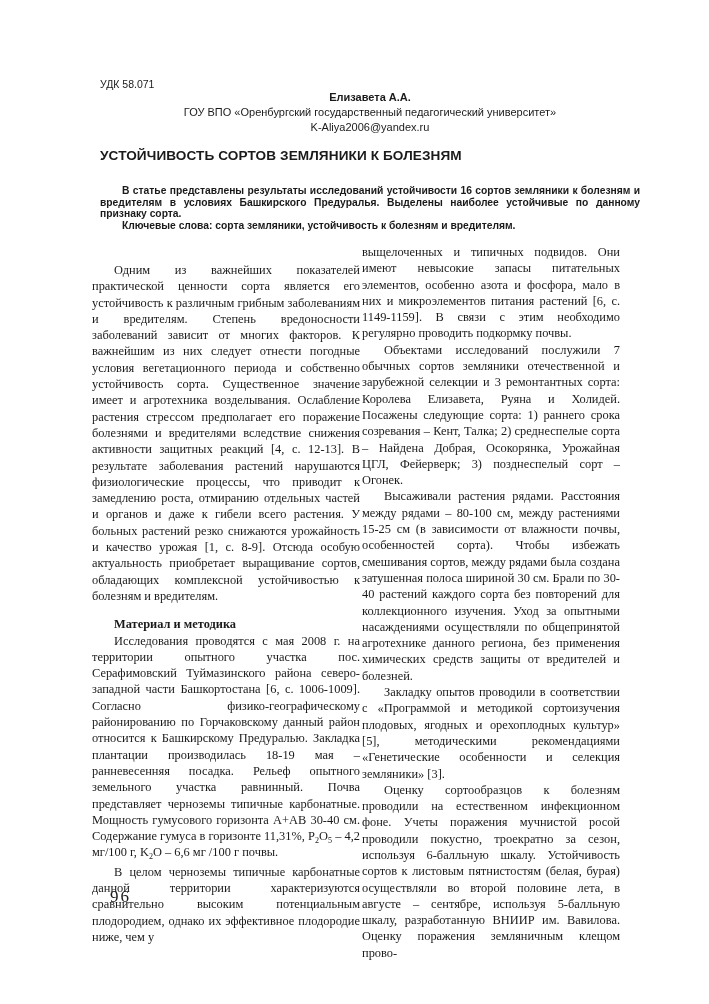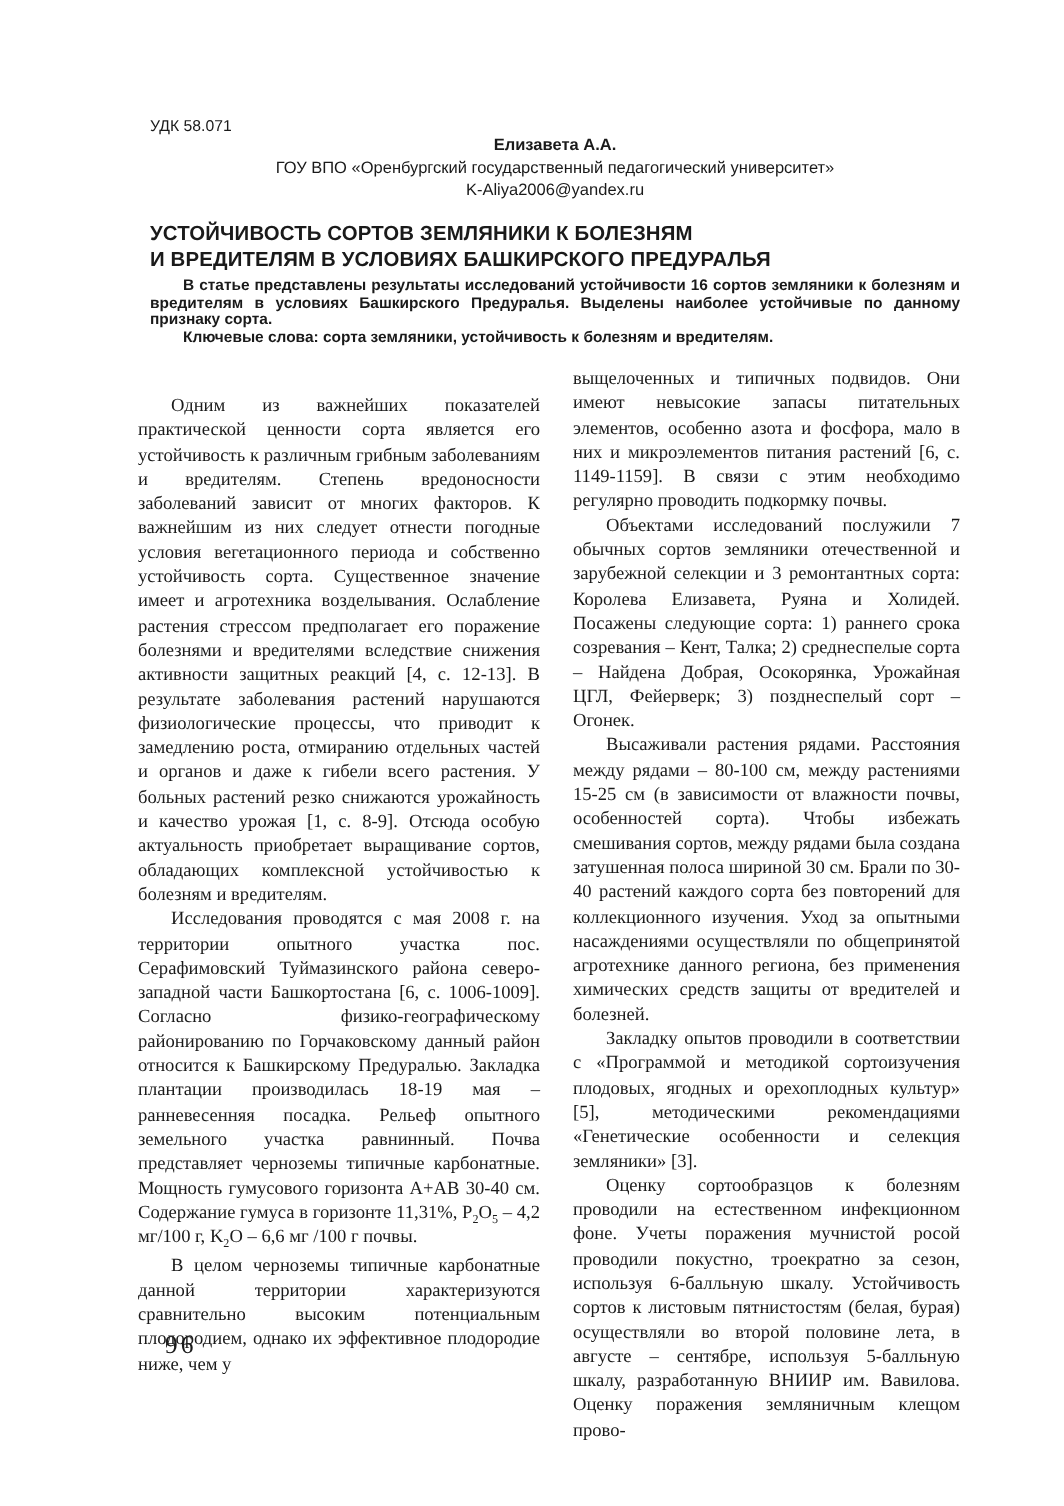--- a/index.html
+++ b/index.html
@@ -12,51 +12,51 @@
   #affil { position: absolute; left: 100px; width: 540px; top: 106px; text-align: center; font-size: 11px; }
   #email { position: absolute; left: 100px; width: 540px; top: 121px; text-align: center; font-size: 11px; }
 
   #title { position: absolute; left: 100px; width: 540px; top: 147px; text-align: left; font-size: 13.6px; font-weight: bold; line-height: 17px; letter-spacing: 0.1px; }
 
   #abstract { position: absolute; left: 100px; width: 540px; top: 185px; font-size: 10.3px; font-weight: bold; line-height: 11.6px; text-align: justify; }
   #abstract p { margin: 0; text-indent: 22px; }
 
   .col { position: absolute; top: 262px; font-size: 12.4px; line-height: 16.3px; text-align: justify; hyphens: manual; }
   #col-left { left: 92px; width: 268px; }
-  #col-right { left: 382px; width: 258px; top: 244px; }
+  #col-right { left: 362px; width: 258px; top: 244px; }
   .col p { margin: 0; text-indent: 22px; }
   .col p.noindent { text-indent: 0; }
   .col h3 { margin: 12px 0 0 0; font-size: 12.4px; font-weight: bold; text-indent: 22px; line-height: 16.3px; }
   .col .para-gap { margin-top: 3px; }
 
   #footer { position: absolute; left: 100px; top: 887px; width: 300px; height: 20px; }
   #page-num { position: absolute; left: 10px; top: 0; font-size: 17px; letter-spacing: 2px; }
   #journal { position: absolute; left: 47px; top: 3px; font-size: 12px; font-style: italic; letter-spacing: -0.2px; }
   sub { font-size: 0.65em; line-height: 0; }
 </style>
 </head>
 <body>
 
 <div id="udk" class="sans">УДК 58.071</div>
 <div id="author" class="sans">Елизавета А.А.</div>
 <div id="affil" class="sans">ГОУ ВПО «Оренбургский государственный педагогический университет»</div>
 <div id="email" class="sans">K-Aliya2006@yandex.ru</div>
 
 <div id="title" class="sans">
   <div>УСТОЙЧИВОСТЬ СОРТОВ ЗЕМЛЯНИКИ К БОЛЕЗНЯМ</div>
-  <div>И ВРЕДИТЕЛЯМ В УСЛОВИЯХ БАШКИРСКОГО ПРЕДУРАЛЬЯ</div>
 </div>
 
 <div id="abstract" class="sans">
   <p>В статье представлены результаты исследований устойчивости 16 сортов земляники к болезням и вредителям в условиях Башкирского Предуралья. Выделены наиболее устойчивые по данному признаку сорта.</p>
   <p>Ключевые слова: сорта земляники, устойчивость к болезням и вредителям.</p>
 </div>
 
 <div id="col-left" class="col serif">
   <p>Одним из важнейших показателей практической ценности сорта является его устойчивость к различным грибным заболеваниям и вредителям. Степень вредоносности заболеваний зависит от многих факторов. К важнейшим из них следует отнести погодные условия вегетационного периода и собственно устойчивость сорта. Существенное значение имеет и агротехника возделывания. Ослабление растения стрессом предполагает его поражение болезнями и вредителями вследствие снижения активности защитных реакций [4, с. 12-13]. В результате заболевания растений нарушаются физиологические процессы, что приводит к замедлению роста, отмиранию отдельных частей и органов и даже к гибели всего растения. У больных растений резко снижаются урожайность и качество урожая [1, с. 8-9]. Отсюда особую актуальность приобретает выращивание сортов, обладающих комплексной устойчивостью к болезням и вредителям.</p>
+  <h3>Материал и методика</h3>
   <p><span>Исследования проводятся с мая 2008 г. на территории опытного участка пос. Серафимовский Туймазинского района северо-западной части Башкортостана [6, с. 1006-1009]. Согласно физико-географическому районированию по Горчаковскому данный район относится к Башкирскому Предуралью. Закладка плантации производилась 18-19 мая – ранневесенняя посадка. Рельеф опытного земельного участка равнинный. Почва представляет черноземы типичные карбонатные. Мощность гумусового горизонта А+АВ 30-40 см. Содержание гумуса в горизонте 11,31%, </span><span>P</span><sub>2</sub><span>O</span><sub>5</sub><span> – 4,2 мг/100 г, </span><span>K</span><sub>2</sub><span>O – 6,6 мг /100 г почвы.</span></p>
   <p class="para-gap">В целом черноземы типичные карбонатные данной территории характеризуются сравнительно высоким потенциальным плодородием, однако их эффективное плодородие ниже, чем у</p>
 </div>
 
 <div id="col-right" class="col serif">
   <p class="noindent">выщелоченных и типичных подвидов. Они имеют невысокие запасы питательных элементов, особенно азота и фосфора, мало в них и микроэлементов питания растений [6, с. 1149-1159]. В связи с этим необходимо регулярно проводить подкормку почвы.</p>
   <p>Объектами исследований послужили 7 обычных сортов земляники отечественной и зарубежной селекции и 3 ремонтантных сорта: Королева Елизавета, Руяна и Холидей. Посажены следующие сорта: 1) раннего срока созревания – Кент, Талка; 2) среднеспелые сорта – Найдена Добрая, Осокорянка, Урожайная ЦГЛ, Фейерверк; 3) позднеспелый сорт – Огонек.</p>
   <p>Высаживали растения рядами. Расстояния между рядами – 80-100 см, между растениями 15-25 см (в зависимости от влажности почвы, особенностей сорта). Чтобы избежать смешивания сортов, между рядами была создана затушенная полоса шириной 30 см. Брали по 30-40 растений каждого сорта без повторений для коллекционного изучения. Уход за опытными насаждениями осуществляли по общепринятой агротехнике данного региона, без применения химических средств защиты от вредителей и болезней.</p>
   <p>Закладку опытов проводили в соответствии с «Программой и методикой сортоизучения плодовых, ягодных и орехоплодных культур» [5], методическими рекомендациями «Генетические особенности и селекция земляники» [3].</p>
   <p>Оценку сортообразцов к болезням проводили на естественном инфекционном фоне. Учеты поражения мучнистой росой проводили покустно, троекратно за сезон, используя 6-балльную шкалу. Устойчивость сортов к листовым пятнистостям (белая, бурая) осуществляли во второй половине лета, в августе – сентябре, используя 5-балльную шкалу, разработанную ВНИИР им. Вавилова. Оценку поражения земляничным клещом прово-</p>

